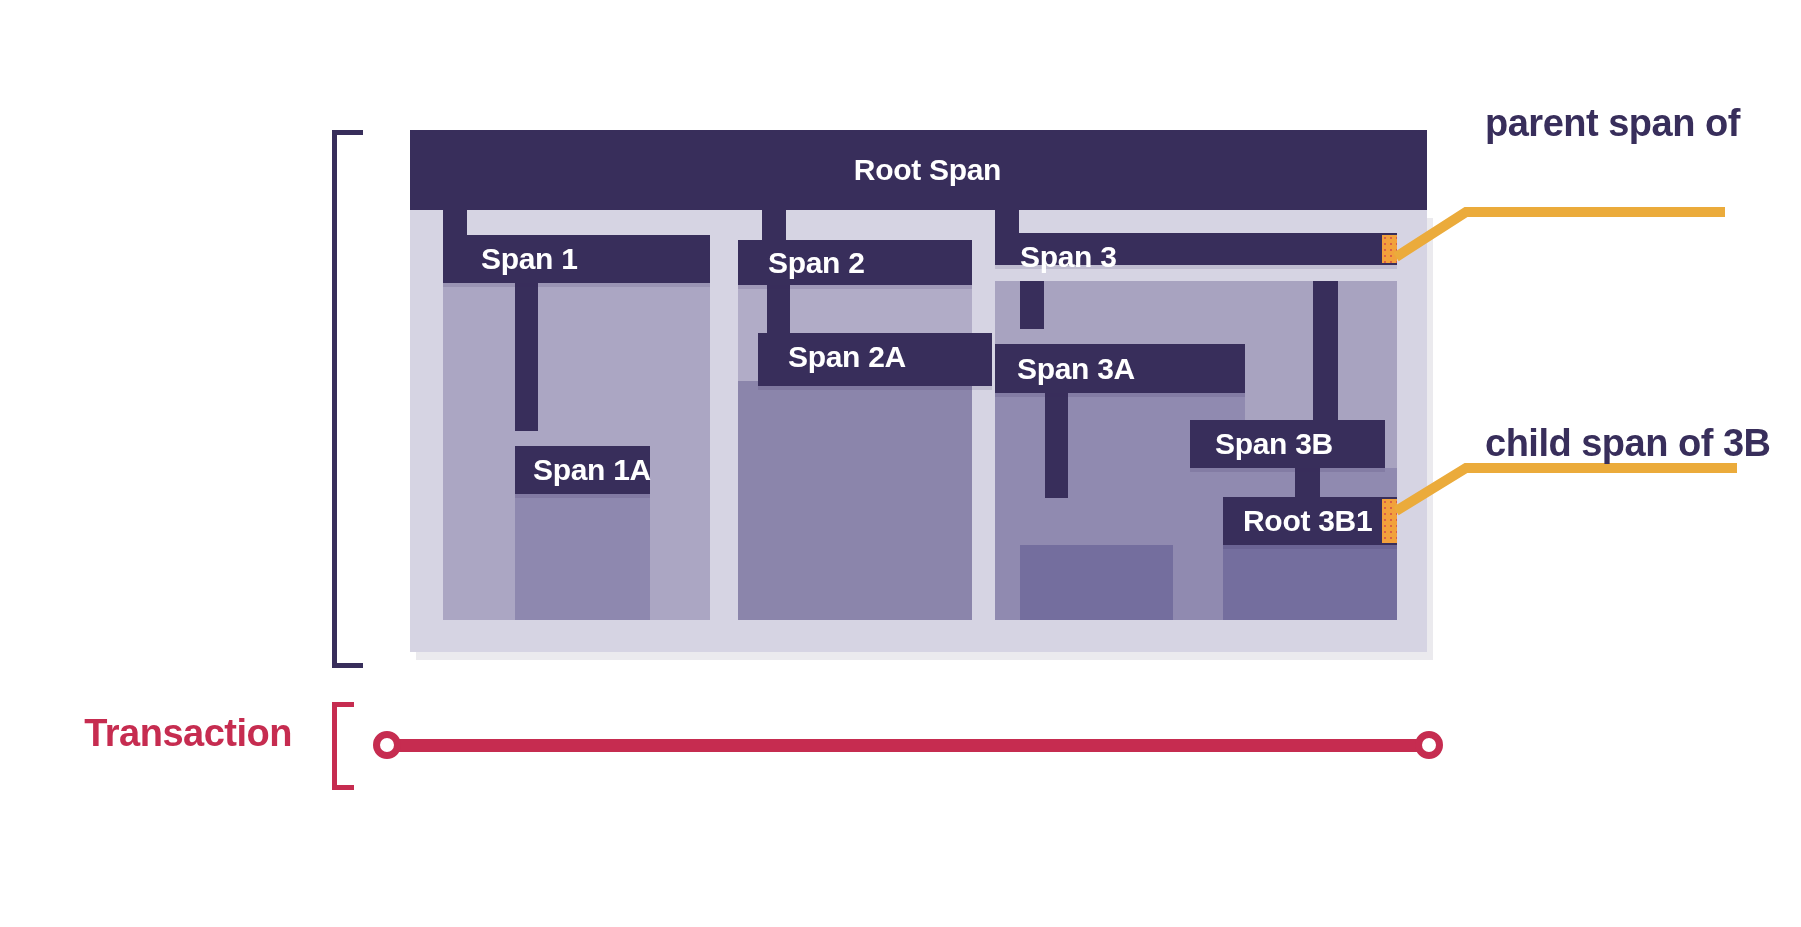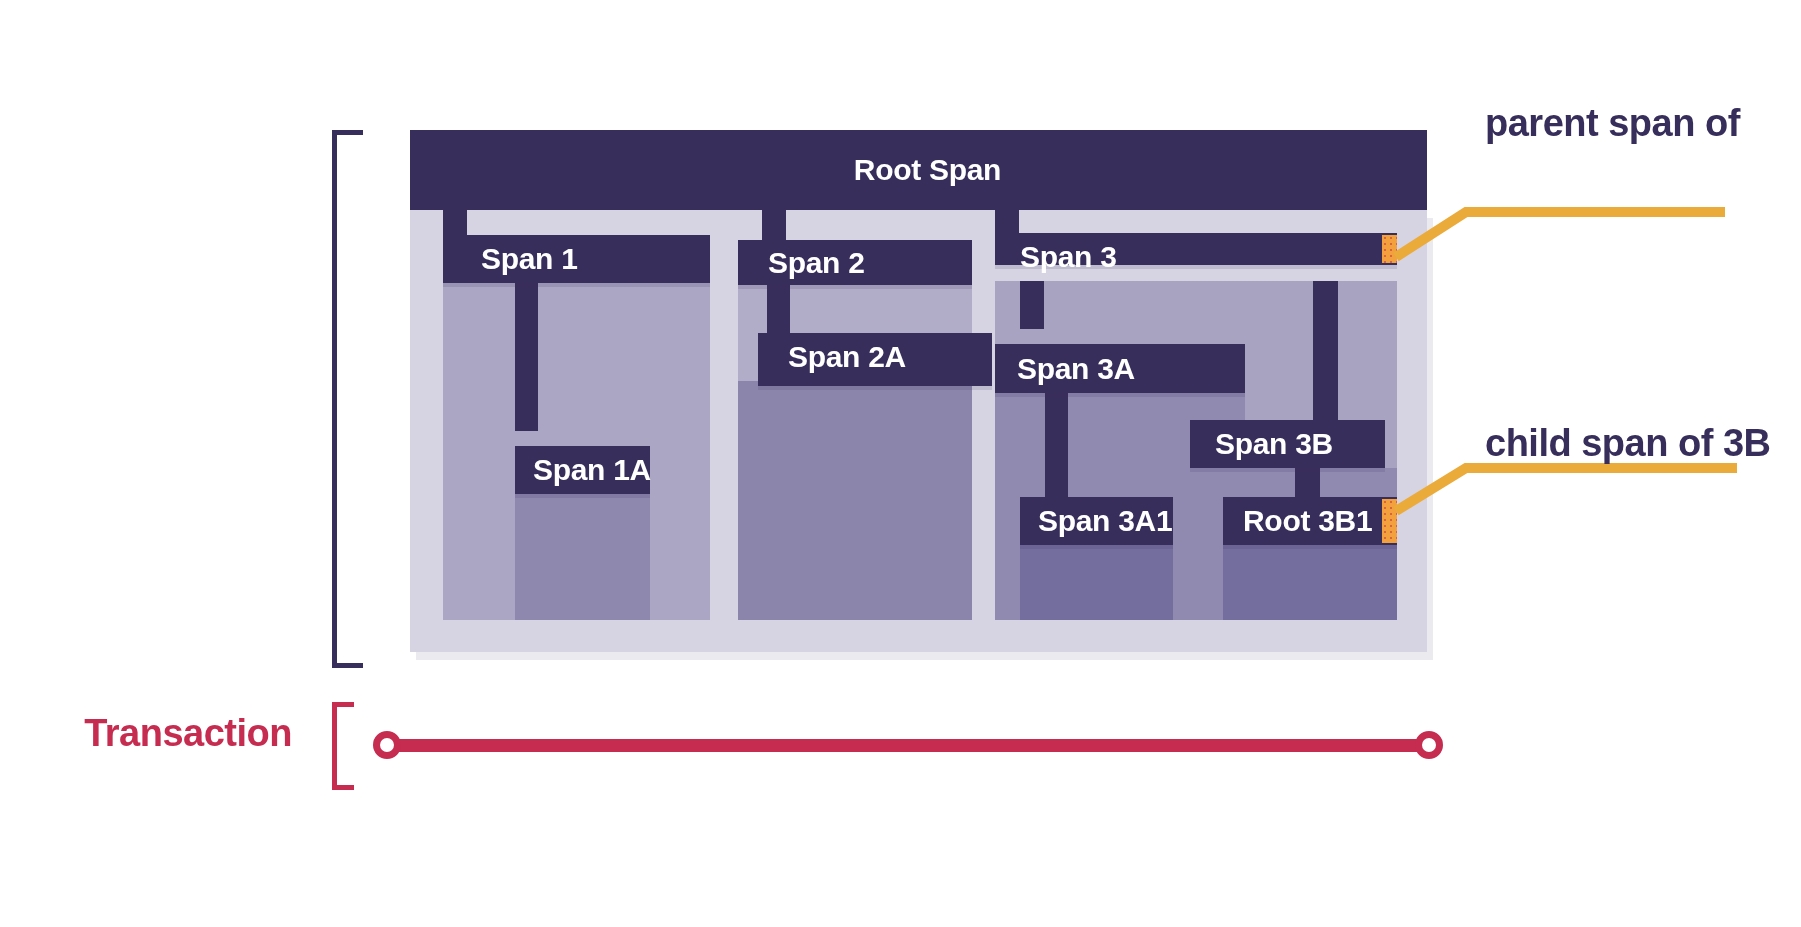--- a/index.html
+++ b/index.html
@@ -116,23 +116,20 @@
   <div class="abs conn" style="left:1045px;top:377px;width:23px;height:121px;"></div>
   <div class="abs conn" style="left:1313px;top:281px;width:25px;height:140px;"></div>
   <div class="abs conn" style="left:1295px;top:468px;width:25px;height:30px;"></div>
   <div class="abs bar" style="left:995px;top:233px;width:402px;height:32px;line-height:48px;">
     <span style="padding-left:25px;">Span 3</span>
     <span class="chip"></span>
   </div>
   <div class="abs bar" style="left:995px;top:344px;width:250px;height:49px;line-height:49px;">
     <span style="padding-left:22px;">Span 3A</span>
   </div>
-  <div class="abs bar" style="left:1020px;top:497px;width:153px;height:48px;line-height:48px;">
-    <span style="padding-left:18px;">Span 3A1</span>
-  </div>
   <div class="abs bar" style="left:1190px;top:420px;width:195px;height:48px;line-height:48px;">
     <span style="padding-left:25px;">Span 3B</span>
   </div>
   <div class="abs bar" style="left:1223px;top:497px;width:174px;height:48px;line-height:48px;">
     <span style="padding-left:20px;">Root 3B1</span>
     <span class="chip"></span>
   </div>
 
   <svg class="overlay" width="1801" height="927" viewBox="0 0 1801 927">
     <polyline points="1396,257 1466,212 1725,212" fill="none" stroke-width="10" stroke-linejoin="miter" style="stroke:var(--callout_yellow);"></polyline>

